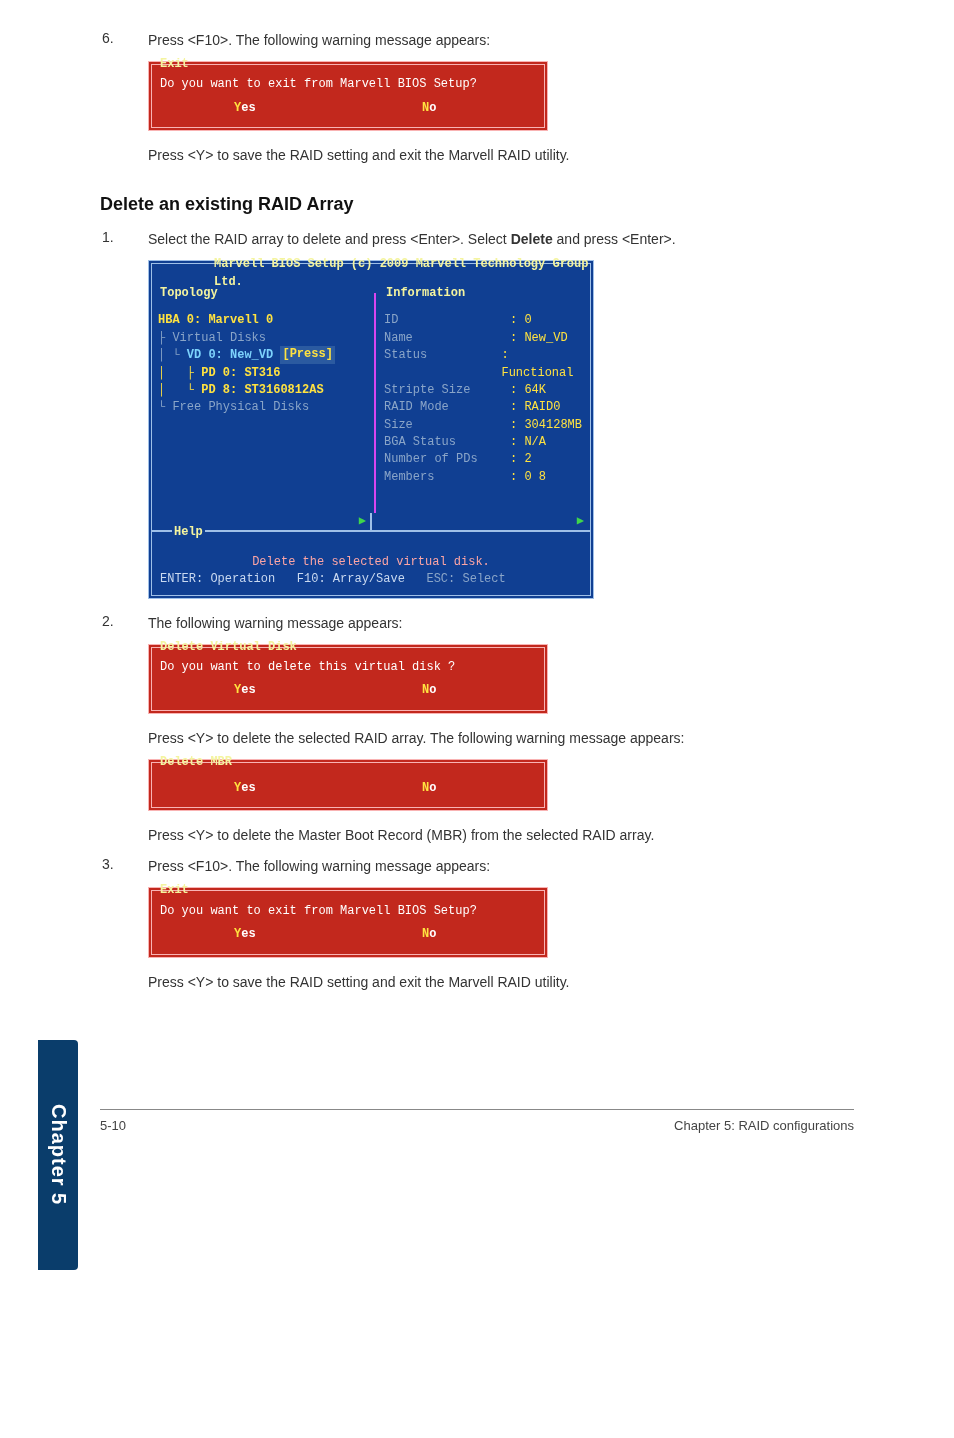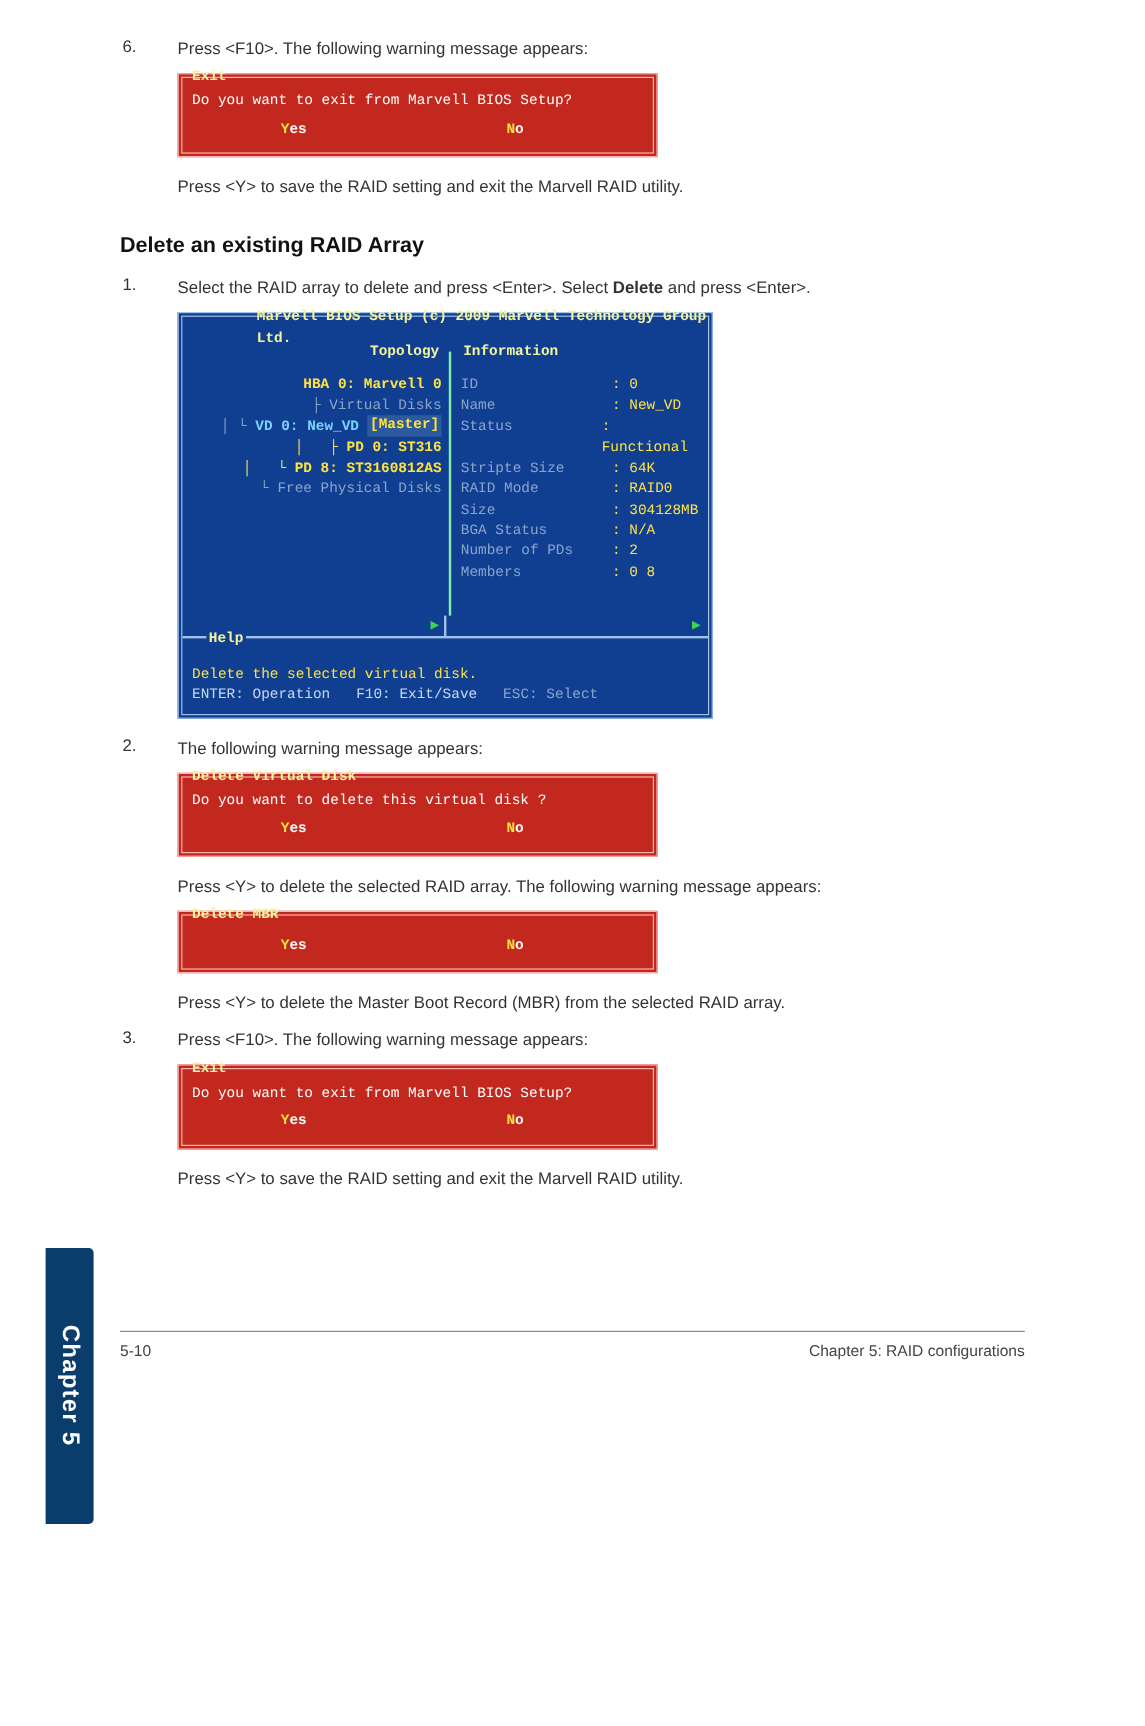--- a/index.html
+++ b/index.html
@@ -112,24 +112,23 @@
     top: -8px;
     margin-bottom: -6px;
     background: transparent;
   }
   .panes {
     display: flex;
     min-height: 220px;
   }
   .pane-left {
     width: 216px;
-    border-right: 2px solid #86efac;
+    border-right: 2px solid #d946ef;
     padding: 2px 6px;
     position: relative;
-    text-align: right;
   }
   .pane-right {
     flex: 1;
     padding: 2px 8px;
   }
   .pane-title {
     color: #f4f49f;
     font-weight: bold;
     position: relative;
     top: -10px;
@@ -178,21 +177,21 @@
     color: #f4f49f;
     font-weight: bold;
     position: relative;
     top: -12px;
     background: #103f92;
     display: inline-block;
     padding: 0 2px;
     margin-bottom: -8px;
     margin-left: 12px;
   }
-  .help-line1 { color: #fde047; }
+  .help-line1 { color: #fca5a5; text-align: center; }
   .help-line2 { color: #c9d9f0; }
   .help-line2 .dim { color: #8aa5c8; }
 
   .footer-line {
     border-top: 1px solid #888;
     margin-top: 116px;
     padding-top: 8px;
     display: flex;
     justify-content: space-between;
     font-size: 13px;
@@ -236,21 +235,21 @@
     <div class="bios-box box-lg">
       <div class="blue-box">
         <div class="blue-inner">
           <div class="top-title">Marvell BIOS Setup (c) 2009 Marvell Technology Group Ltd.</div>
           <div class="panes">
             <div class="pane-left">
               <span class="pane-title">Topology</span>
               <div class="topotree">
                 <div class="row-line hi-yellow">HBA 0: Marvell 0</div>
                 <div class="row-line muted">├ Virtual Disks</div>
-                <div class="row-line"><span class="muted">│ └ </span><span class="sel-green">VD 0: New_VD</span> <span class="delete-badge">[Master]</span></div>
+                <div class="row-line"><span class="muted">│ └ </span><span class="sel-green">VD 0: New_VD</span> <span class="delete-badge">[Press]</span></div>
                 <div class="row-line hi-yellow">│   ├ PD 0: ST316</div>
                 <div class="row-line hi-yellow">│   └ PD 8: ST3160812AS</div>
                 <div class="row-line muted">└ Free Physical Disks</div>
               </div>
             </div>
             <div class="pane-right">
               <span class="pane-title">Information</span>
               <div>
                 <div class="info-row">
                       <div class="k">ID</div>
@@ -292,21 +291,21 @@
             </div>
           </div>
           <div class="arrows-row">
             <div class="aleft">▶</div>
             <div class="aright">▶</div>
           </div>
           <div class="help-sec">
             <span class="help-title">Help</span>
             <div class="help-line1">Delete the selected virtual disk.</div>
             <div class="help-line2">
-              <span>ENTER: Operation</span>&nbsp;&nbsp;&nbsp;<span>F10: Exit/Save</span>&nbsp;&nbsp;&nbsp;<span class="dim">ESC: Select</span>
+              <span>ENTER: Operation</span>&nbsp;&nbsp;&nbsp;<span>F10: Array/Save</span>&nbsp;&nbsp;&nbsp;<span class="dim">ESC: Select</span>
             </div>
           </div>
         </div>
       </div>
     </div>
   </li>
 
   <li>
     <span class="step-num">2.</span>
     <div class="step-text">The following warning message appears:</div>

